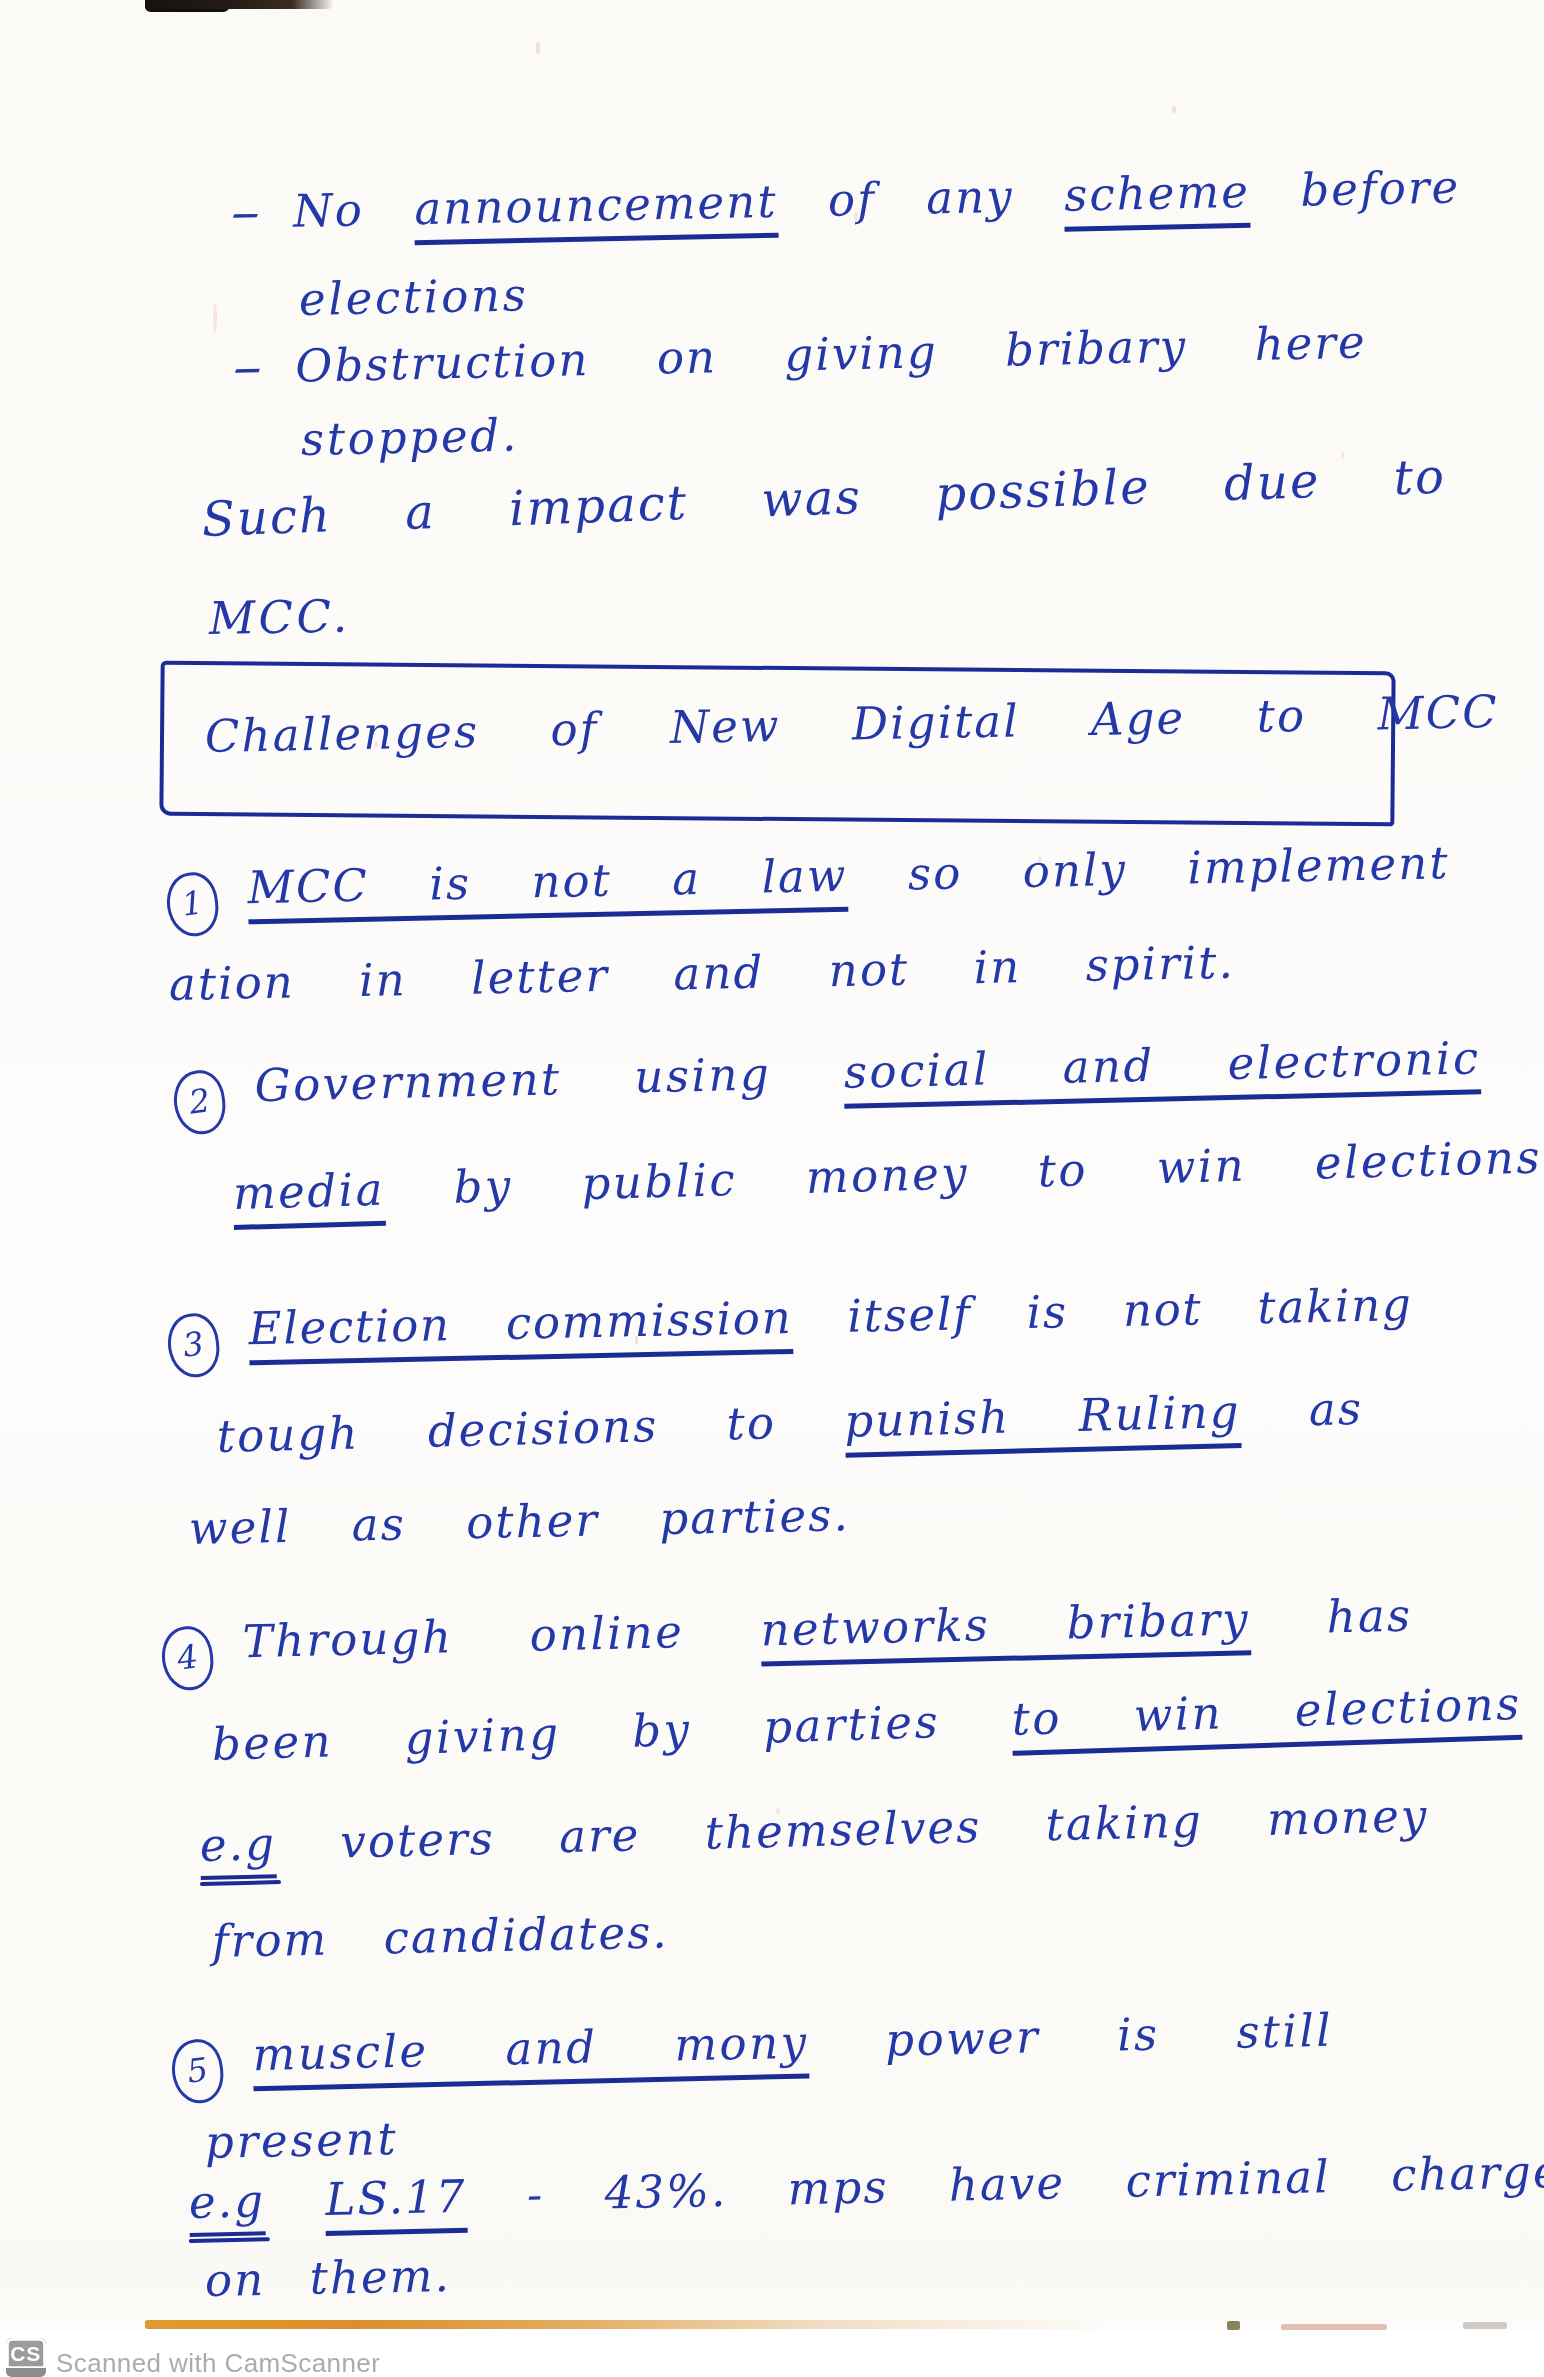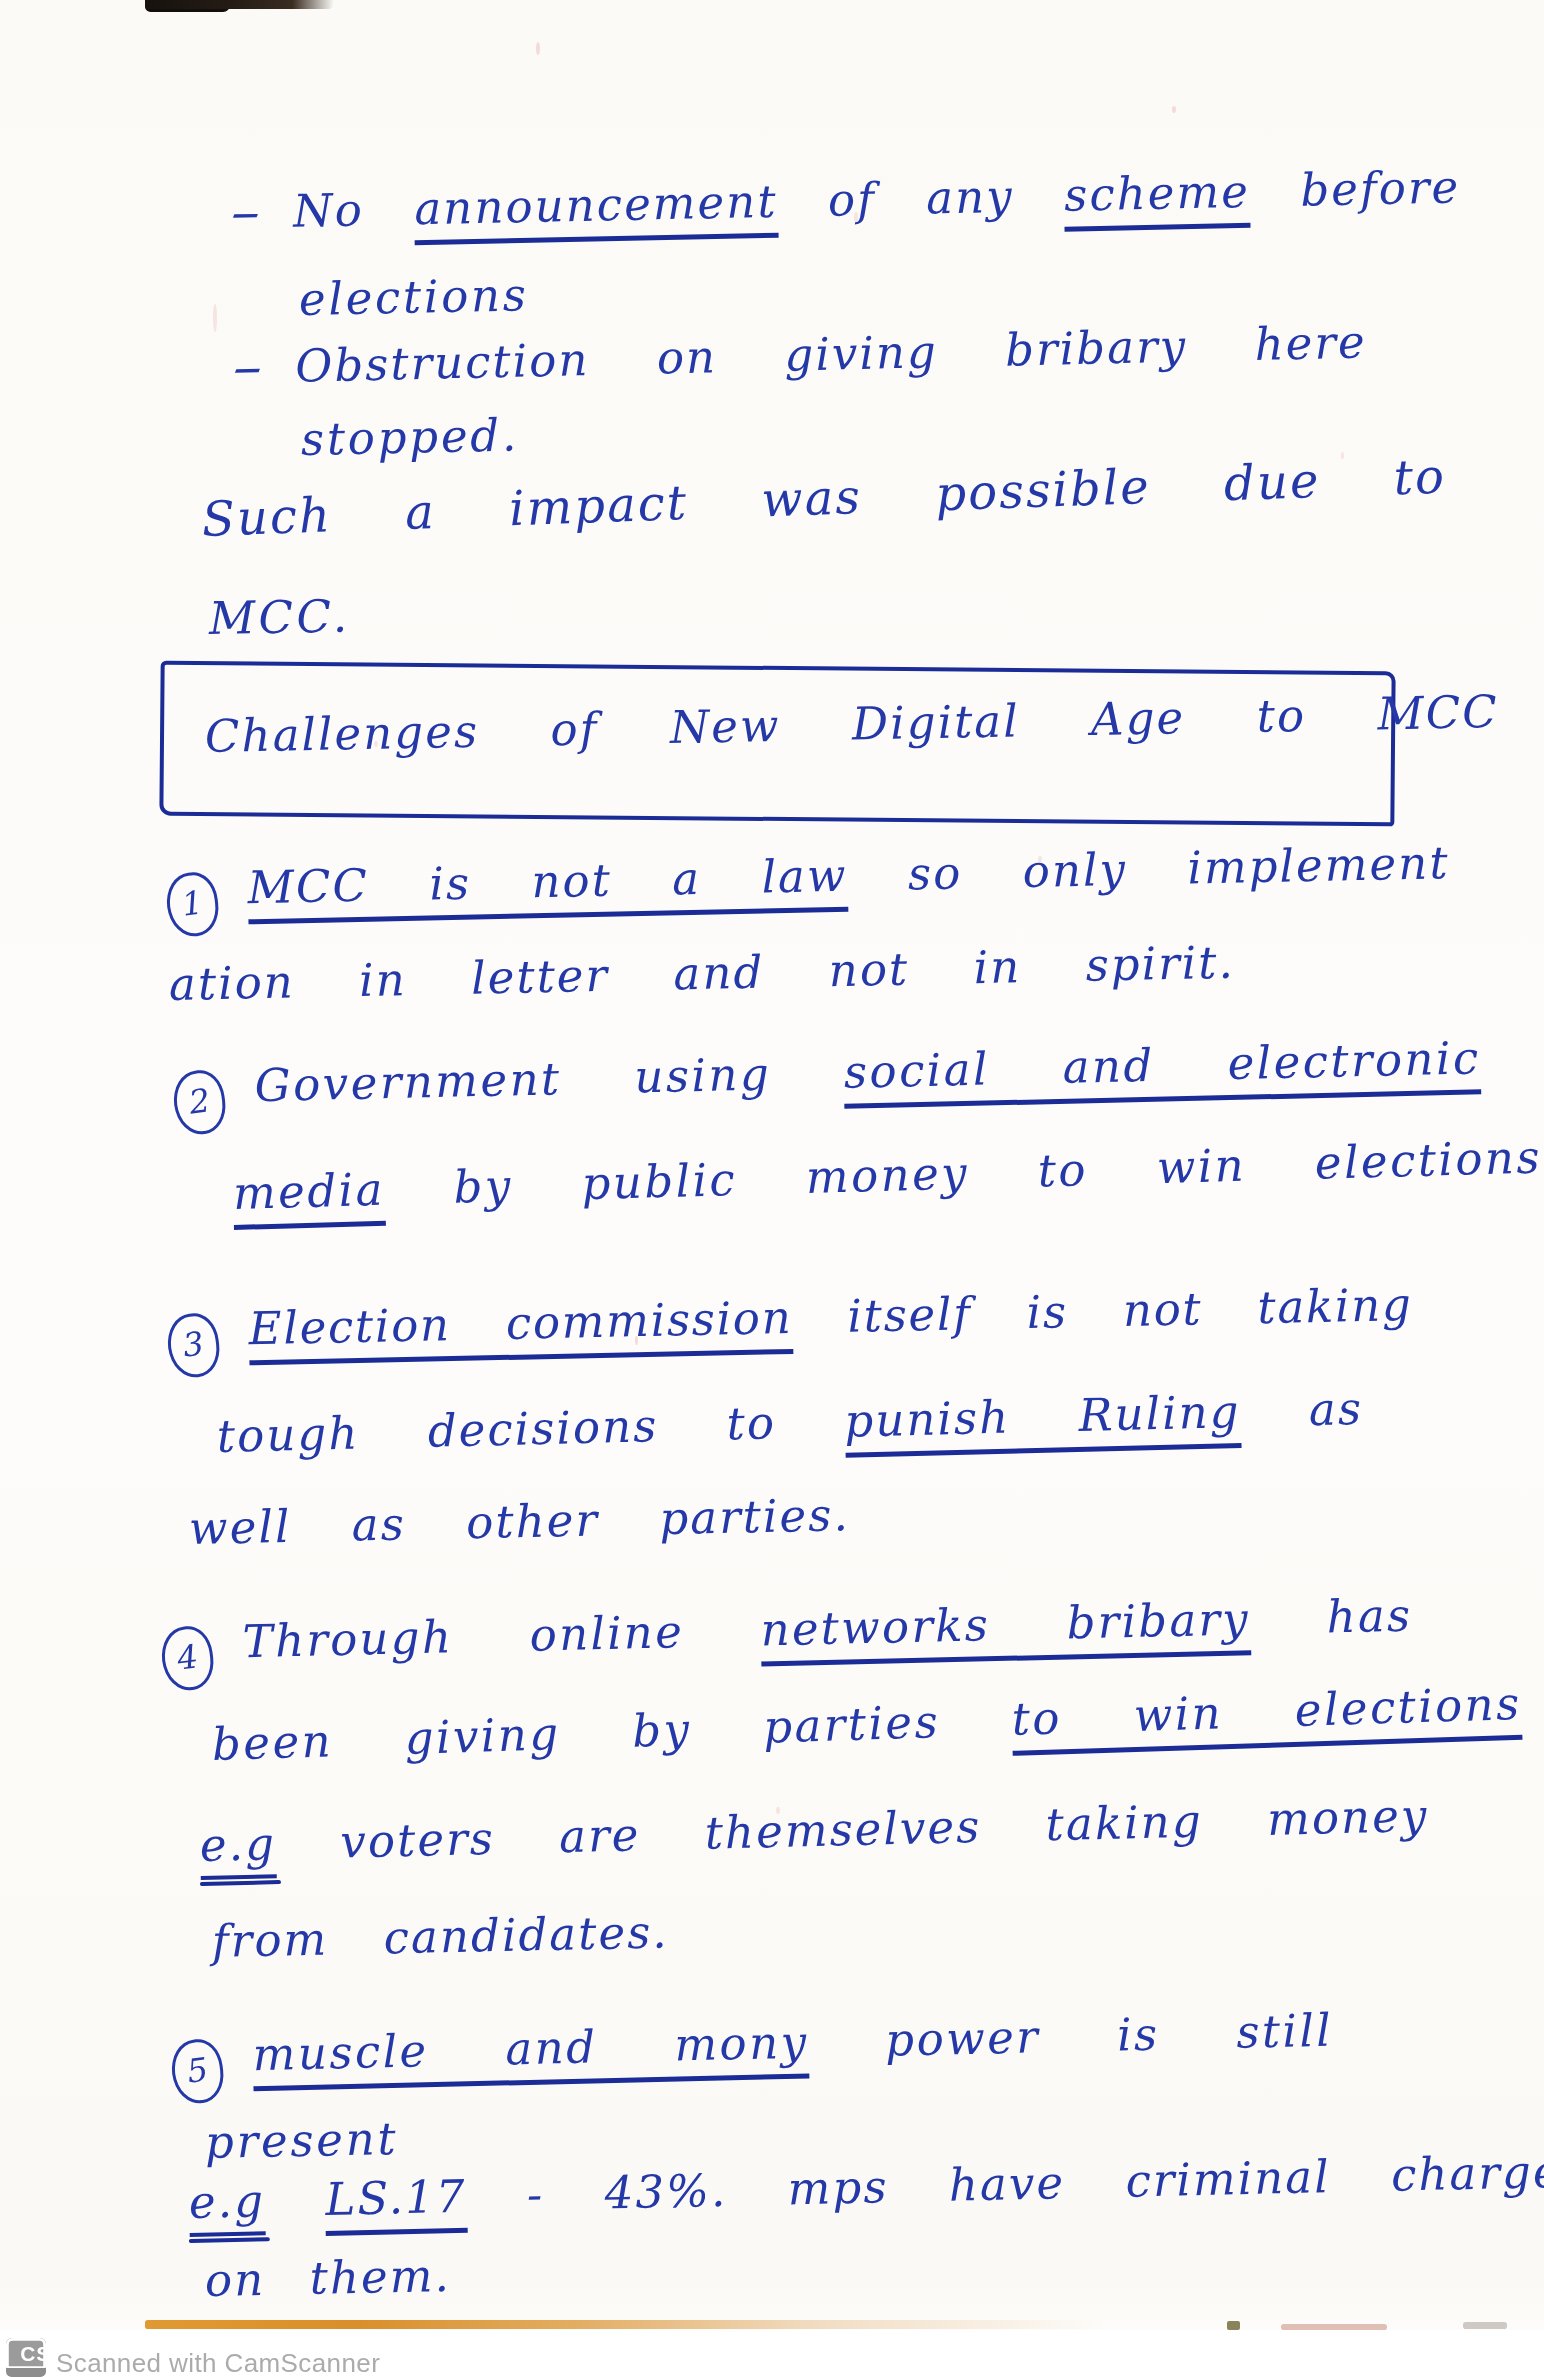--- a/index.html
+++ b/index.html
@@ -73,21 +73,21 @@
     background:#9b9b9b; border-radius:6.4px 6.4px 2.8px 2.8px;
     display:flex; align-items:center; justify-content:center;
     box-shadow:inset 0 0 0 2.8px #ffffff, inset 0 0 0 5px #9b9b9b;
   }
   .cs-logo-tab {
     position:absolute; left:5.6px; top:2368px; width:40px; height:9.2px;
     background:#8d8d8d; border-radius:0 0 5.6px 5.6px;
   }
   .cs-logo-text {
     color:#ffffff; font-family:"Liberation Sans",sans-serif;
-    font-weight:bold; font-size:21px; letter-spacing:0.7px; font-style:normal;padding-left:20px;
+    font-weight:bold; font-size:21px; letter-spacing:0.7px; font-style:normal;
   }
   .footer-text {
     position:absolute; left:56px; top:2348px;
     font-family:"Liberation Sans",sans-serif;
     font-size:26px; color:#ababab; letter-spacing:0.4px;
   }
 </style>
 </head>
 <body>
 

